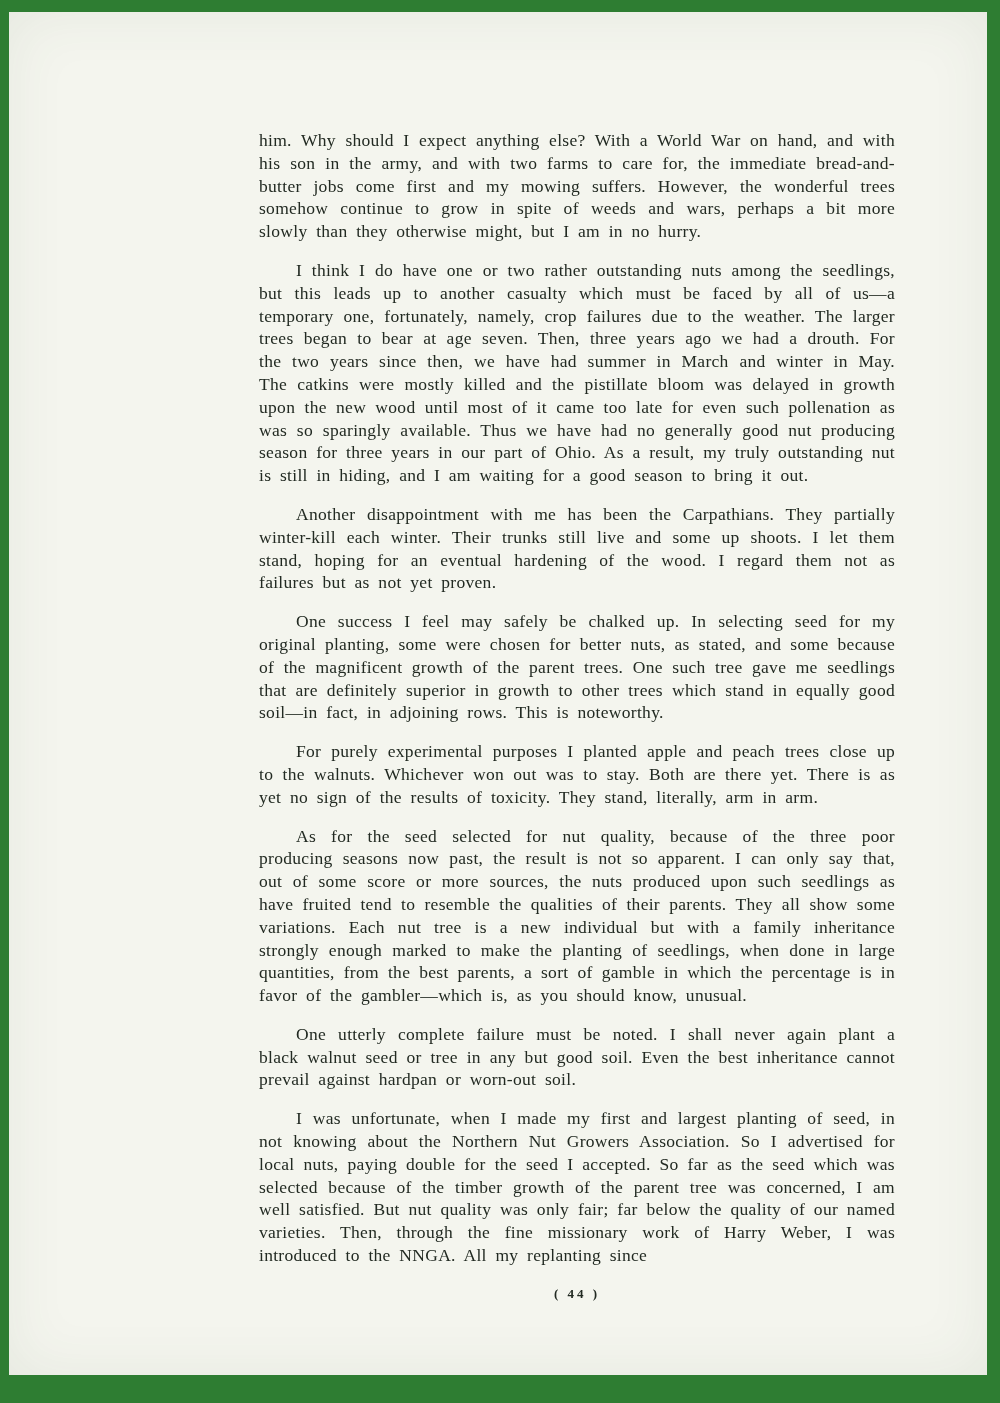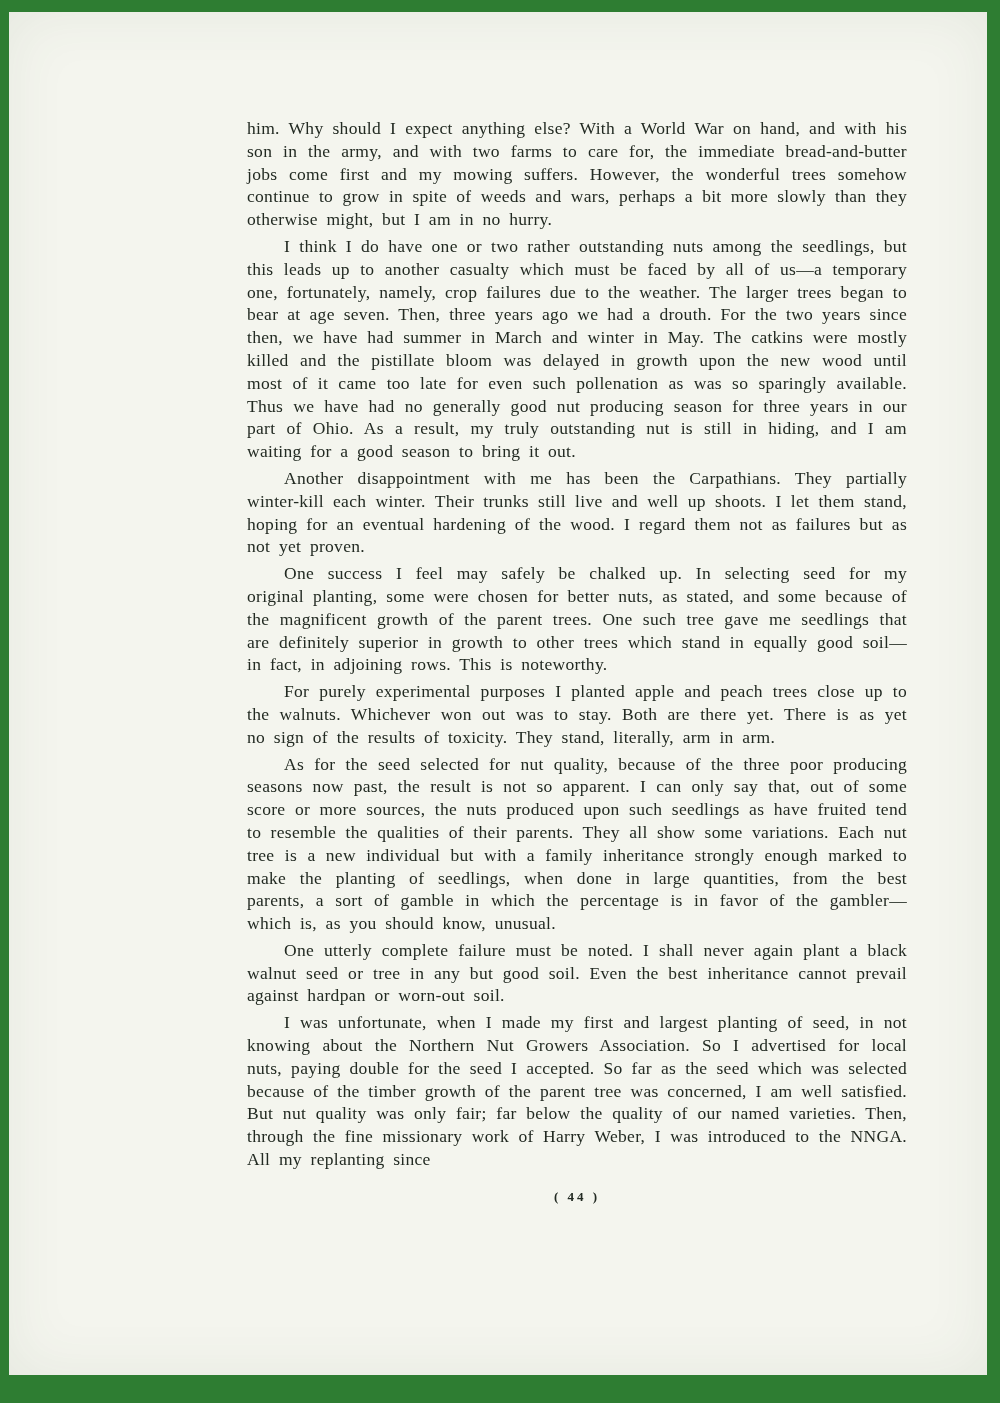--- a/index.html
+++ b/index.html
@@ -31,21 +31,21 @@
     top: 101px;
     width: 668px;
     color: var(--ink);
     font-size: 17.5px;
     line-height: 22.8px;
     text-align: justify;
     word-spacing: 4px;
     letter-spacing: 0.3px;
   }
   .para {
-    margin: 4px;
+    margin: 16px;
     padding: 0;
   }
   .para.indent {
     text-indent: 37px;
   }
   .page-number {
     margin-top: 15px;
     text-align: center;
     font-size: 13px;
     font-weight: bold;
@@ -54,21 +54,21 @@
     color: var(--ink);
   }
 </style>
 </head>
 <body>
 
 <div class="paper">
   <div class="text-block">
     <p class="para">him. Why should I expect anything else? With a World War on hand, and with his son in the army, and with two farms to care for, the immediate bread-and-butter jobs come first and my mowing suffers. However, the wonderful trees somehow continue to grow in spite of weeds and wars, perhaps a bit more slowly than they otherwise might, but I am in no hurry.</p>
     <p class="para indent">I think I do have one or two rather outstanding nuts among the seedlings, but this leads up to another casualty which must be faced by all of us—a temporary one, fortunately, namely, crop failures due to the weather. The larger trees began to bear at age seven. Then, three years ago we had a drouth. For the two years since then, we have had summer in March and winter in May. The catkins were mostly killed and the pistillate bloom was delayed in growth upon the new wood until most of it came too late for even such pollenation as was so sparingly available. Thus we have had no generally good nut producing season for three years in our part of Ohio. As a result, my truly outstanding nut is still in hiding, and I am waiting for a good season to bring it out.</p>
-    <p class="para indent">Another disappointment with me has been the Carpathians. They partially winter-kill each winter. Their trunks still live and well up shoots. I let them stand, hoping for an eventual hardening of the wood. I regard them not as failures but as not yet proven.</p>
+    <p class="para indent">Another disappointment with me has been the Carpathians. They partially winter-kill each winter. Their trunks still live and some up shoots. I let them stand, hoping for an eventual hardening of the wood. I regard them not as failures but as not yet proven.</p>
     <p class="para indent">One success I feel may safely be chalked up. In selecting seed for my original planting, some were chosen for better nuts, as stated, and some because of the magnificent growth of the parent trees. One such tree gave me seedlings that are definitely superior in growth to other trees which stand in equally good soil—in fact, in adjoining rows. This is noteworthy.</p>
     <p class="para indent">For purely experimental purposes I planted apple and peach trees close up to the walnuts. Whichever won out was to stay. Both are there yet. There is as yet no sign of the results of toxicity. They stand, literally, arm in arm.</p>
     <p class="para indent">As for the seed selected for nut quality, because of the three poor producing seasons now past, the result is not so apparent. I can only say that, out of some score or more sources, the nuts produced upon such seedlings as have fruited tend to resemble the qualities of their parents. They all show some variations. Each nut tree is a new individual but with a family inheritance strongly enough marked to make the planting of seedlings, when done in large quantities, from the best parents, a sort of gamble in which the percentage is in favor of the gambler—which is, as you should know, unusual.</p>
     <p class="para indent">One utterly complete failure must be noted. I shall never again plant a black walnut seed or tree in any but good soil. Even the best inheritance cannot prevail against hardpan or worn-out soil.</p>
     <p class="para indent">I was unfortunate, when I made my first and largest planting of seed, in not knowing about the Northern Nut Growers Association. So I advertised for local nuts, paying double for the seed I accepted. So far as the seed which was selected because of the timber growth of the parent tree was concerned, I am well satisfied. But nut quality was only fair; far below the quality of our named varieties. Then, through the fine missionary work of Harry Weber, I was introduced to the NNGA. All my replanting since</p>
     <div class="page-number">( 44 )</div>
   </div>
 </div>
 
 </body></html>

